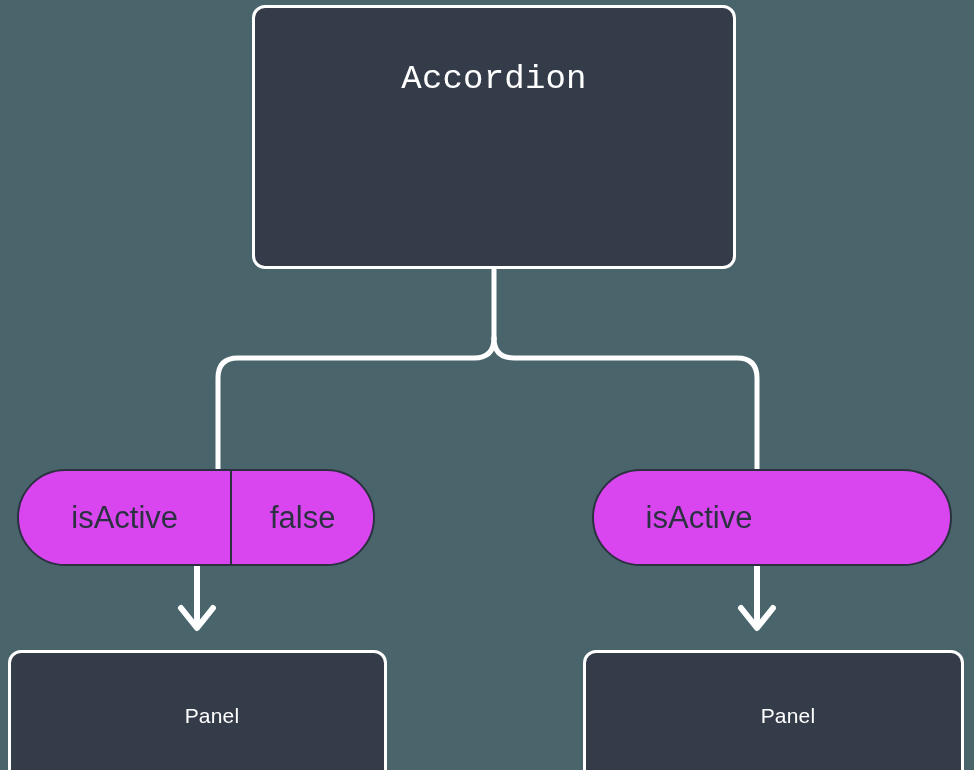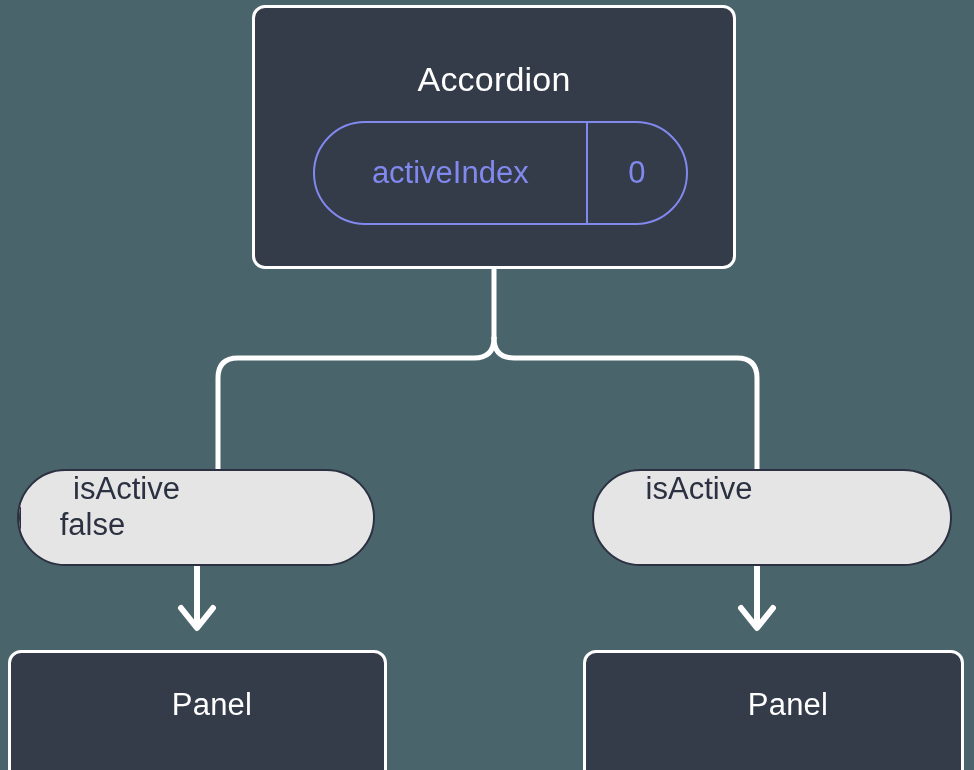--- a/index.html
+++ b/index.html
@@ -51,37 +51,38 @@
   }
 
   #accordion-box {
     left: 252px;
     top: 5px;
     width: 484px;
     height: 264px;
   }
   #accordion-title {
     top: 52px;
+    font-family: Liberation Mono, monospace;
   }
 
   #panel-left-box {
     left: 8px;
     top: 650px;
     width: 379px;
     height: 135px;
   }
   #panel-right-box {
     left: 583px;
     top: 650px;
     width: 381px;
     height: 135px;
   }
   .panel-title {
-    top: 34px;
-    font-size: 31px;
+    top: 51px;
+    font-size: 21px;
     padding-left: 29px;
   }
 
   
   .pill-outline {
     position: absolute;
     display: flex;
     align-items: stretch;
     border: 2px solid #8289ee;
     border-radius: 999px;
@@ -109,26 +110,25 @@
     height: 104px;
   }
   #state-pill-activeindex .pill-key { width: 275px; }
   #state-pill-activeindex .pill-val { width: 100px; }
 
   
   .pill-filled {
     position: absolute;
     display: flex;
     align-items: stretch;
-    background: #e5e5e5;
+    background: #d946ef;
     border: 2px solid #2b3140;
     border-radius: 999px;
     box-sizing: border-box;
     overflow: hidden;
-    flex-direction: column;
   }
   .pill-filled .pill-key,
   .pill-filled .pill-val {
     display: flex;
     align-items: center;
     justify-content: center;
     color: #2b3140;
     font-size: 31px;
     white-space: nowrap;
   }
@@ -175,24 +175,20 @@
       <path d="M 181 608 L 197 628 L 213 608"></path>
 
       <path d="M 757 566 L 757 626"></path>
       <path d="M 741 608 L 757 628 L 773 608"></path>
     </g>
   </svg>
 
   <div id="accordion-box" class="node-box">
     <div id="accordion-title" class="node-title">Accordion</div>
 
-    <div id="state-pill-activeindex" class="pill-outline">
-      <span class="pill-key">activeIndex</span>
-      <span class="pill-val">0</span>
-    </div>
   </div>
 
   <div id="prop-pill-left" class="pill-filled">
     <span class="pill-key">isActive</span>
     <span class="pill-val">false</span>
   </div>
 
   <div id="prop-pill-right" class="pill-filled">
     <span class="pill-key">isActive</span>
   </div>

